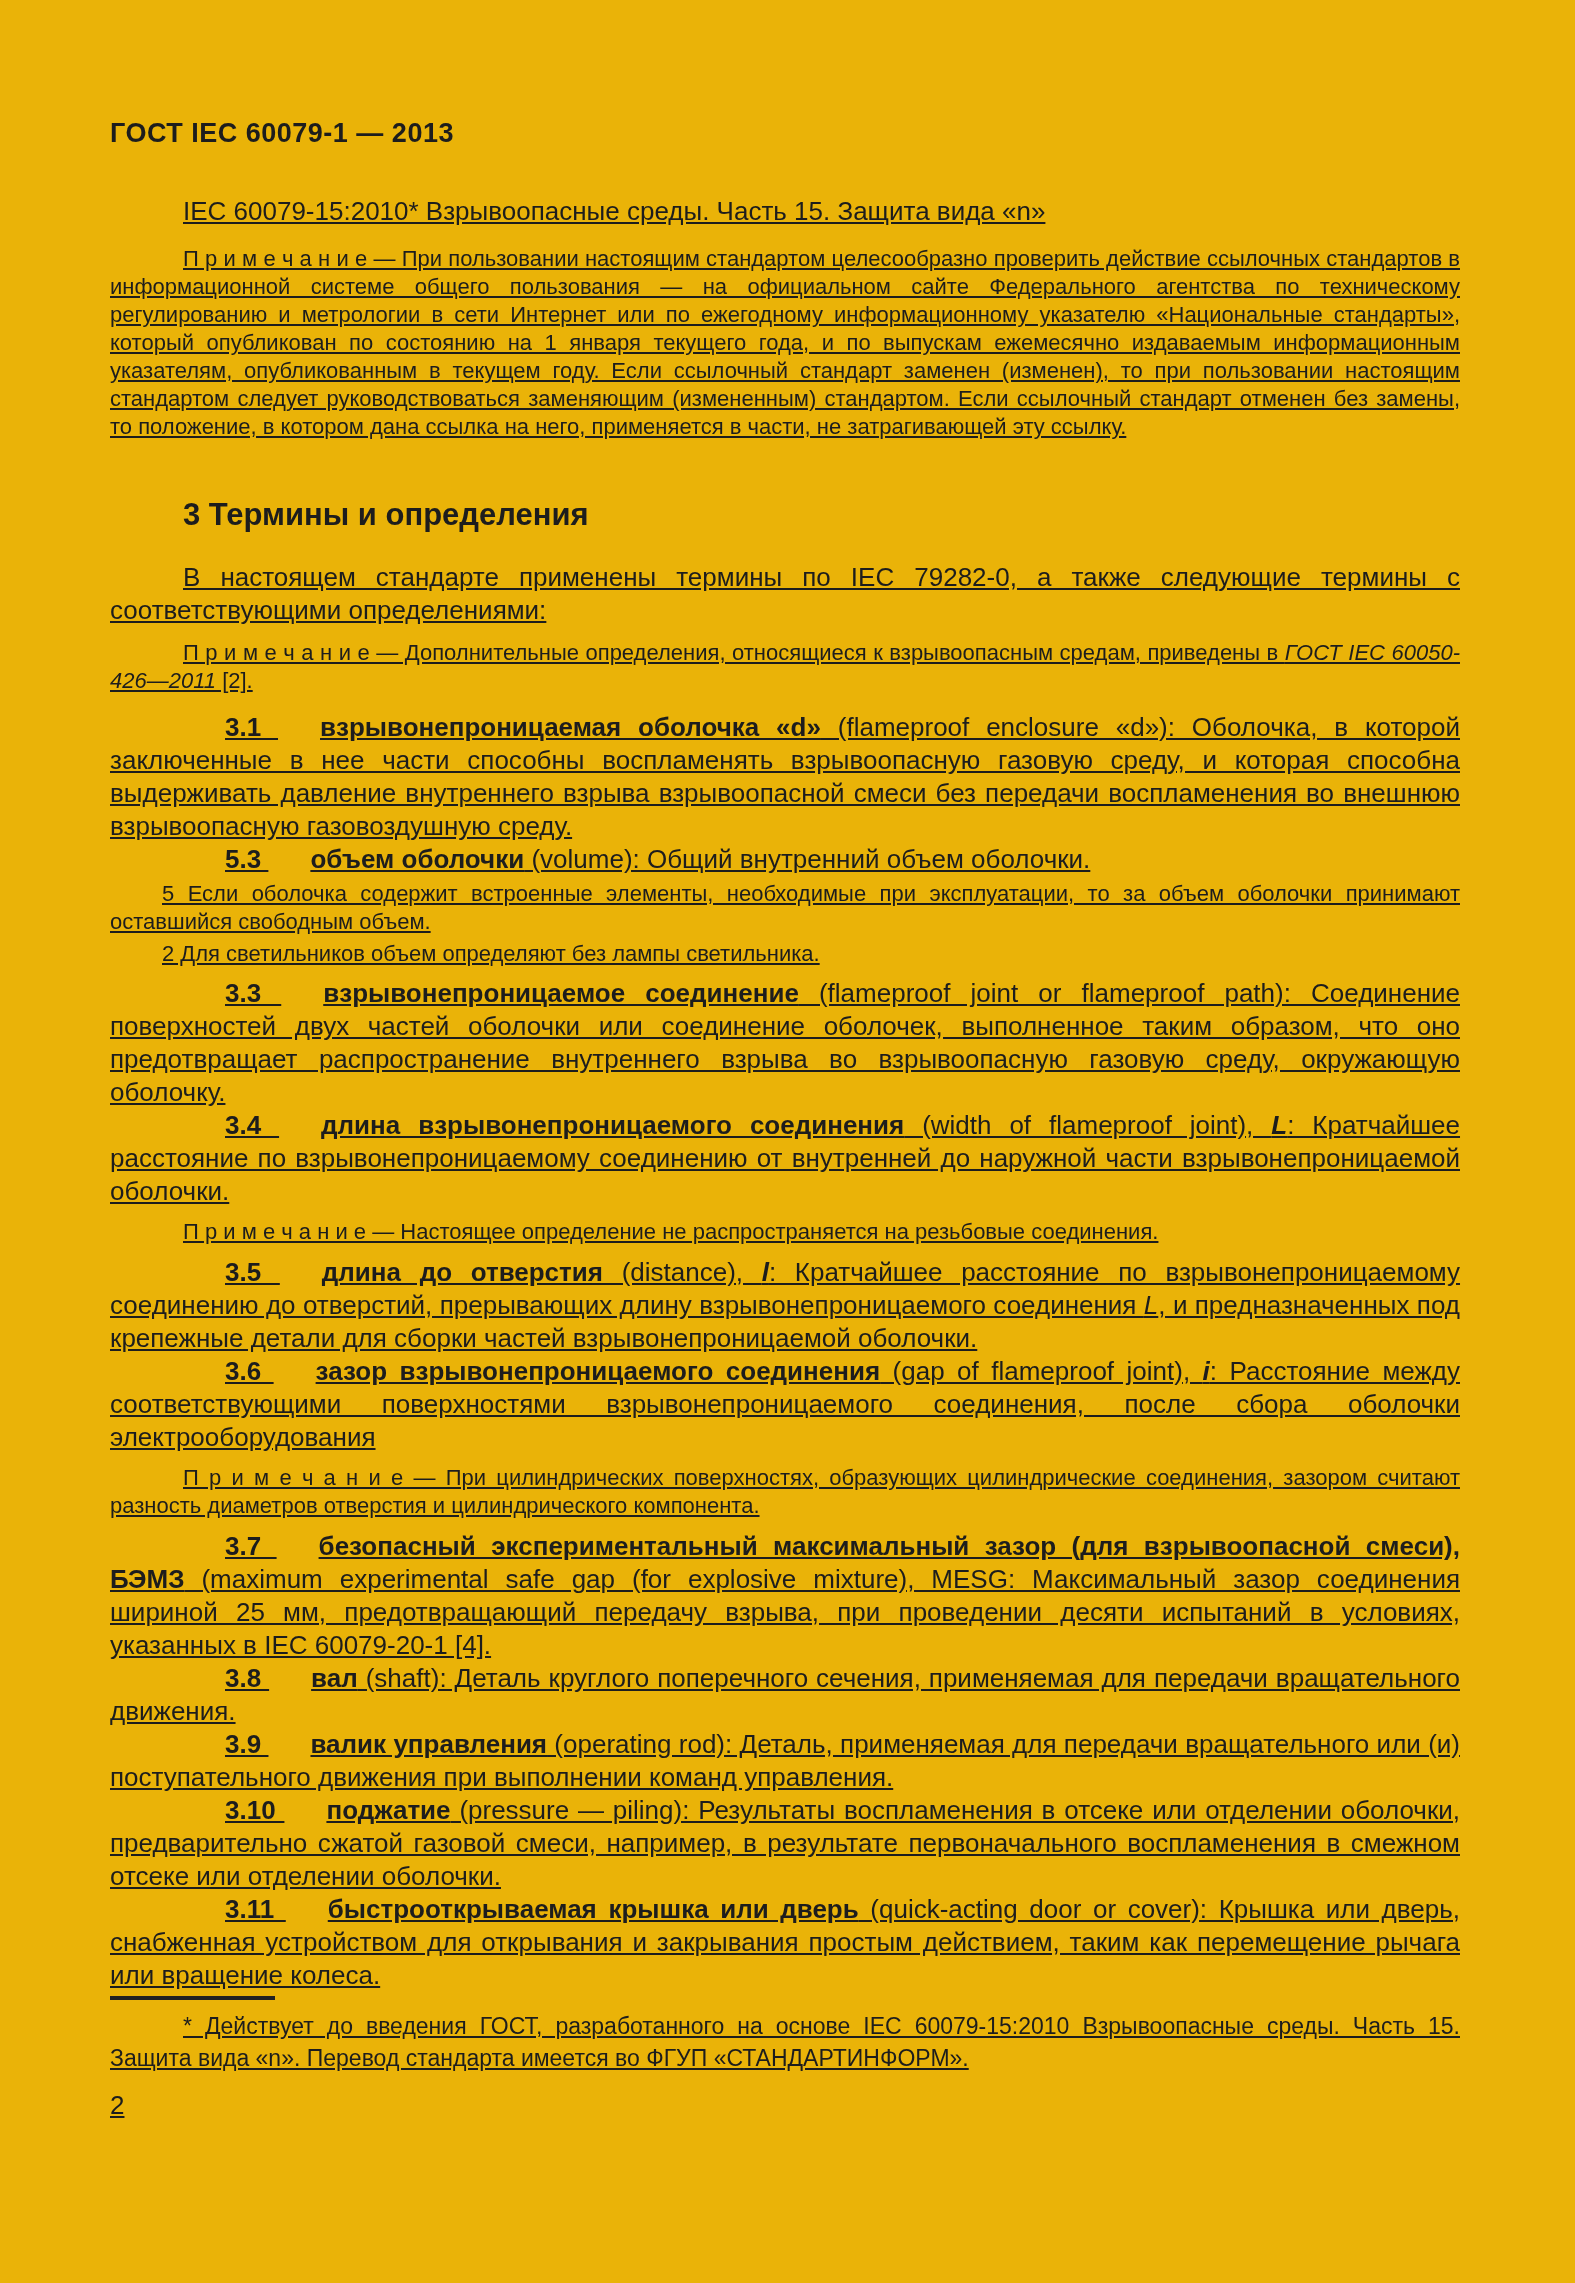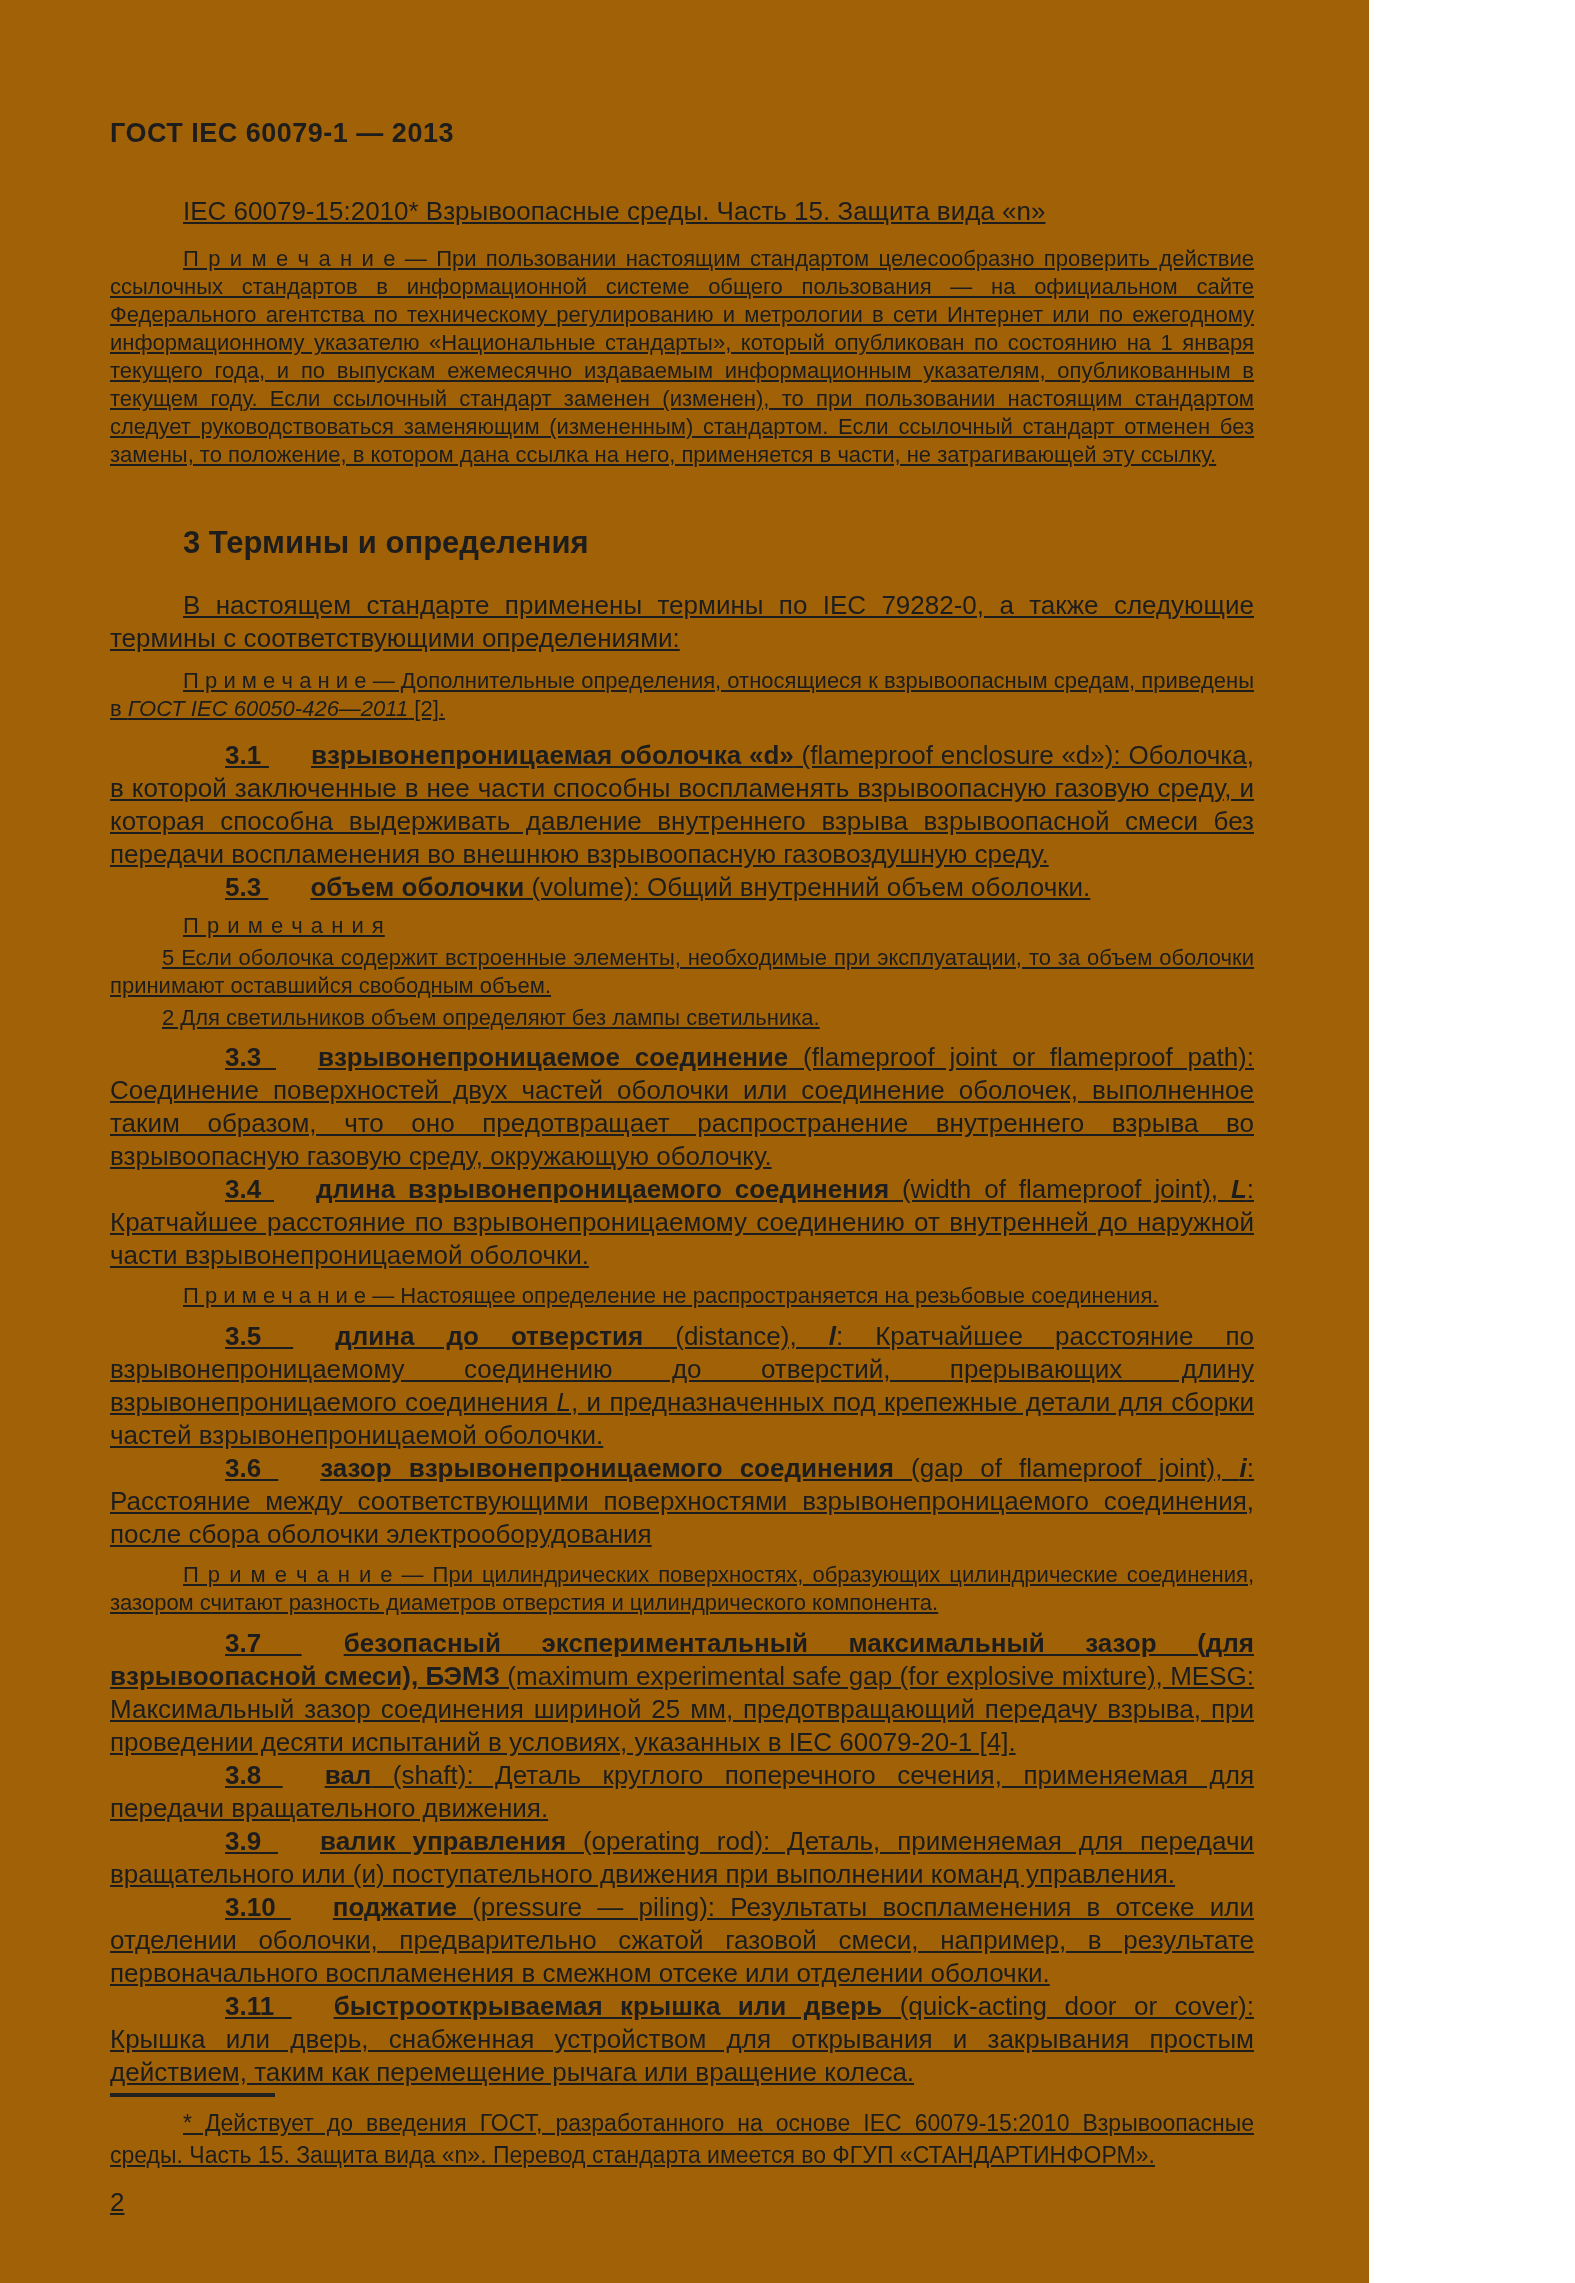--- a/index.html
+++ b/index.html
@@ -1,20 +1,20 @@
 <!DOCTYPE html>
 <html lang="ru"><head>
 <meta charset="utf-8">
 <title>Document</title>
 <style>
   html,body{margin:0;padding:0;}
   .page{
     position:relative;
-    width:1369px;height:2283px;
-    background:#a16207;
+    width:1575px;height:2283px;
+    background:#eab308;
     color:#1d1d1d;
     font-family:"Liberation Sans", sans-serif;
     overflow:hidden;
     box-sizing:border-box;
   }
   .content{padding:118px 115px 0 110px;}
   p{margin:0;text-align:justify;text-decoration:underline;}
   .doc-header{font-size:27px;font-weight:700;letter-spacing:0.5px;}
   .body{font-size:26px;line-height:33px;}
   .note{font-size:22px;line-height:28px;}
@@ -55,21 +55,20 @@
     <h2 class="section-title">3 Термины и определения</h2>
 
     <p class="body indent">В настоящем стандарте применены термины по IEC 79282-0, а также следующие термины с соответствующими определениями:</p>
 
     <p class="note indent intro-note"><span>П р и м е ч а н и е — Дополнительные определения, относящиеся к взрывоопасным средам, приведены в </span><span class="i">ГОСТ IEC 60050-426—2011</span><span> [2].</span></p>
 
     <p class="body indent"><span class="b">3.1 </span><span class="b">взрывонепроницаемая оболочка «d»</span><span> (flameproof enclosure «d»): Оболочка, в которой заключенные в нее части способны воспламенять взрывоопасную газовую среду, и которая способна выдерживать давление внутреннего взрыва взрывоопасной смеси без передачи воспламенения во внешнюю взрывоопасную газовоздушную среду.</span></p>
 
     <p class="body indent"><span class="b">5.3 </span><span class="b">объем оболочки</span><span> (volume): Общий внутренний объем оболочки.</span></p>
 
-    <p class="note indent notes-heading">П р и м е ч а н и я</p>
     <p class="note indent-sm note-item">5 Если оболочка содержит встроенные элементы, необходимые при эксплуатации, то за объем оболочки принимают оставшийся свободным объем.</p>
     <p class="note indent-sm note-item">2  Для светильников объем определяют без лампы светильника.</p>
 
     <p class="body indent after-notes"><span class="b">3.3 </span><span class="b">взрывонепроницаемое соединение</span><span> (flameproof joint or flameproof path): Соединение поверхностей двух частей оболочки или соединение оболочек, выполненное таким образом, что оно предотвращает распространение внутреннего взрыва во взрывоопасную газовую среду, окружающую оболочку.</span></p>
 
     <p class="body indent"><span class="b">3.4 </span><span class="b">длина взрывонепроницаемого соединения</span><span> (width of flameproof joint), </span><span class="bi">L</span><span>: Кратчайшее расстояние по взрывонепроницаемому соединению от внутренней до наружной части взрывонепроницаемой оболочки.</span></p>
 
     <p class="note indent note-single">П р и м е ч а н и е — Настоящее определение не распространяется на резьбовые соединения.</p>
 
     <p class="body indent"><span class="b">3.5 </span><span class="b">длина до отверстия</span><span> (distance), </span><span class="bi">l</span><span>: Кратчайшее расстояние по взрывонепроницаемому соединению до отверстий, прерывающих длину взрывонепроницаемого соединения </span><span class="i">L</span><span>, и предназначенных под крепежные детали для сборки частей взрывонепроницаемой оболочки.</span></p>

